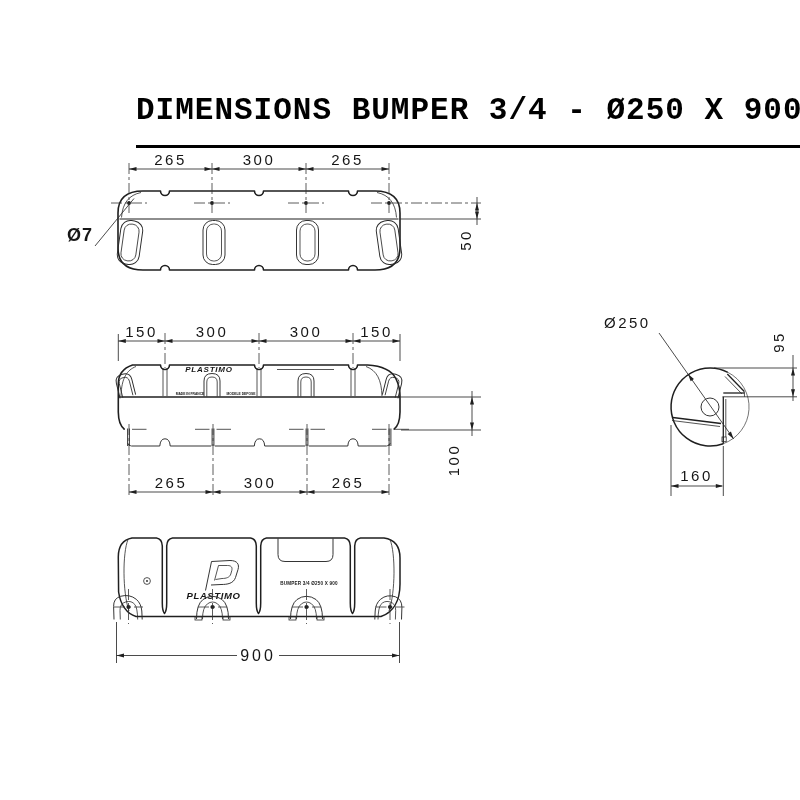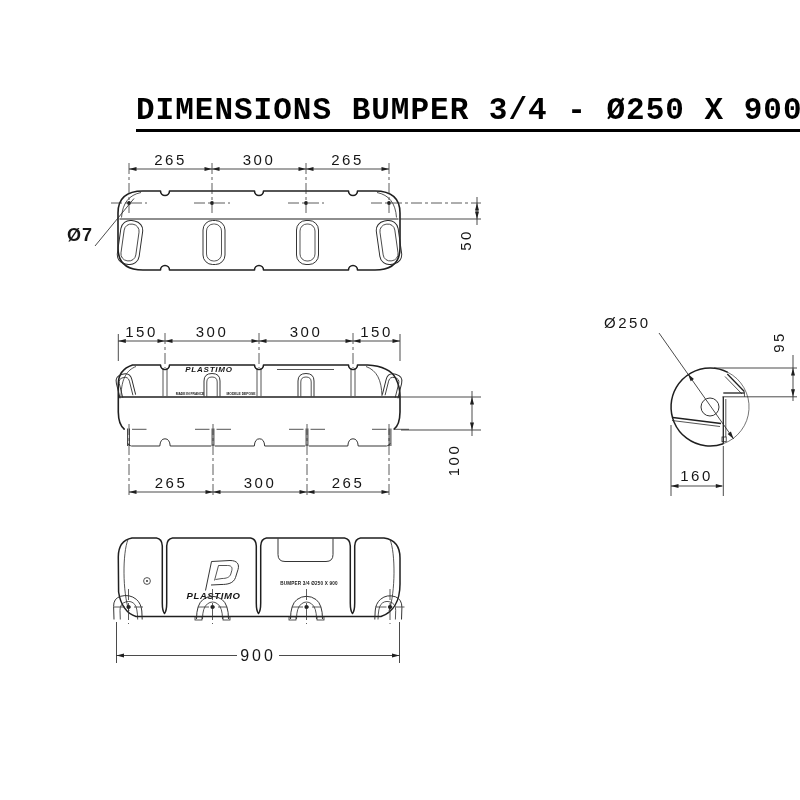--- a/index.html
+++ b/index.html
@@ -1,20 +1,20 @@
 <!DOCTYPE html>
 <html><head>
 <meta charset="utf-8">
 <style>
   html,body{margin:0;padding:0;background:#fff;}
   .canvas{position:relative;width:800px;height:800px;background:#ffffff;overflow:hidden;
           font-family:"Liberation Sans",sans-serif;}
   .title{position:absolute;left:136px;top:93px;width:664px;white-space:nowrap;
          font-family:"Liberation Mono",monospace;font-weight:bold;font-size:31px;
-         letter-spacing:1px;color:#000;border-bottom:3.5px solid #000;padding-bottom:1px;}
+         letter-spacing:1px;color:#000;border-bottom:3.5px solid #000;padding-bottom:17px;}
   svg{position:absolute;left:0;top:0;}
   .ol{stroke:#1f1f1f;stroke-width:1.6;fill:none;stroke-linejoin:round;}
   .md{stroke:#1f1f1f;stroke-width:1.1;fill:none;}
   .th{stroke:#2a2a2a;stroke-width:0.8;fill:none;}
   .dt{stroke:#2a2a2a;stroke-width:0.95;fill:none;}
   .dim{stroke:#2a2a2a;stroke-width:0.85;fill:none;}
   .cl{stroke:#333;stroke-width:0.8;fill:none;stroke-dasharray:11 3 3 3;}
   .dot{fill:#1f1f1f;stroke:none;}
   .ah{fill:#1f1f1f;stroke:none;}
   text{fill:#161616;font-family:"Liberation Sans",sans-serif;}

